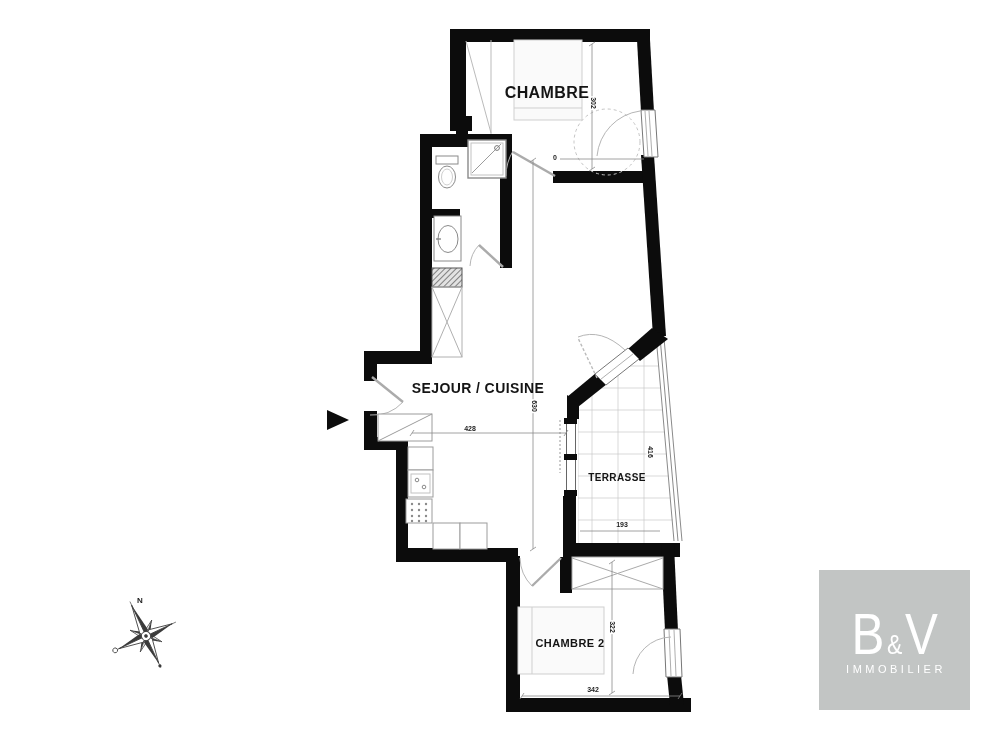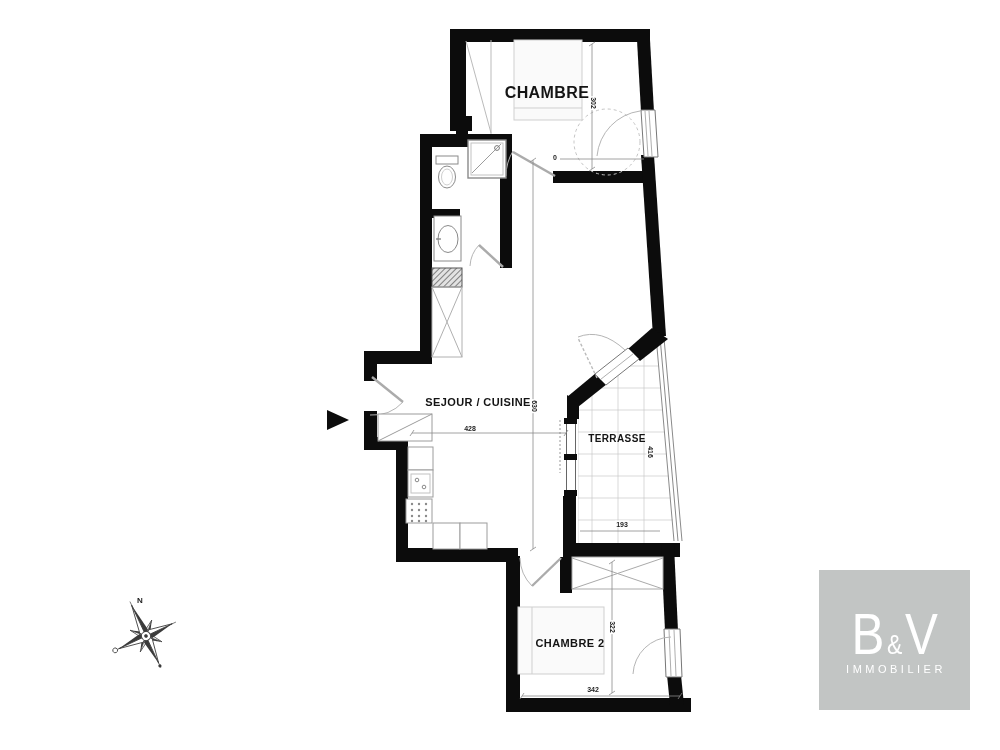--- a/index.html
+++ b/index.html
@@ -249,22 +249,22 @@
         <path d="M29,0 L5,-4.5 L0,0 Z" fill="#fff" stroke="#3a3a3a" stroke-width="0.8"></path>
     <path d="M-30,0 L-5,-4.5 L0,0 Z" fill="#3a3a3a"></path>
         <path d="M-30,0 L-5,4.5 L0,0 Z" fill="#fff" stroke="#3a3a3a" stroke-width="0.8"></path>
     <circle cx="0" cy="0" r="4.5" fill="#fff" stroke="#3a3a3a" stroke-width="0.9"></circle>
     <circle cx="0" cy="0" r="1.8" fill="#3a3a3a"></circle>
     <text x="6" y="-34" font-size="8" font-weight="bold" fill="#222" transform="rotate(25 6 -34)">N</text>
   </g>
 </svg>
 
 <div class="lbl" style="left:547px;top:93px;font-size:16px;">CHAMBRE</div>
-<div class="lbl" style="left:478px;top:402px;font-size:11px;">SEJOUR / CUISINE</div>
-<div class="lbl" style="left:617px;top:439px;font-size:10px;text-align:center;">TERRASSE</div>
+<div class="lbl" style="left:478px;top:388px;font-size:14px;">SEJOUR / CUISINE</div>
+<div class="lbl" style="left:617px;top:478px;font-size:10px;text-align:center;">TERRASSE</div>
 <div class="lbl" style="left:570px;top:643px;font-size:11px;">CHAMBRE 2</div>
 
 <div class="dim rot90" style="left:593px;top:103px;">302</div>
 <div class="dim" style="left:555px;top:157px;">0</div>
 <div class="dim rot90" style="left:534px;top:406px;">630</div>
 <div class="dim" style="left:470px;top:428px;">428</div>
 <div class="dim rot90" style="left:650px;top:452px;">416</div>
 <div class="dim" style="left:622px;top:524px;">193</div>
 <div class="dim rot90" style="left:612px;top:627px;">322</div>
 <div class="dim" style="left:593px;top:689px;">342</div>

